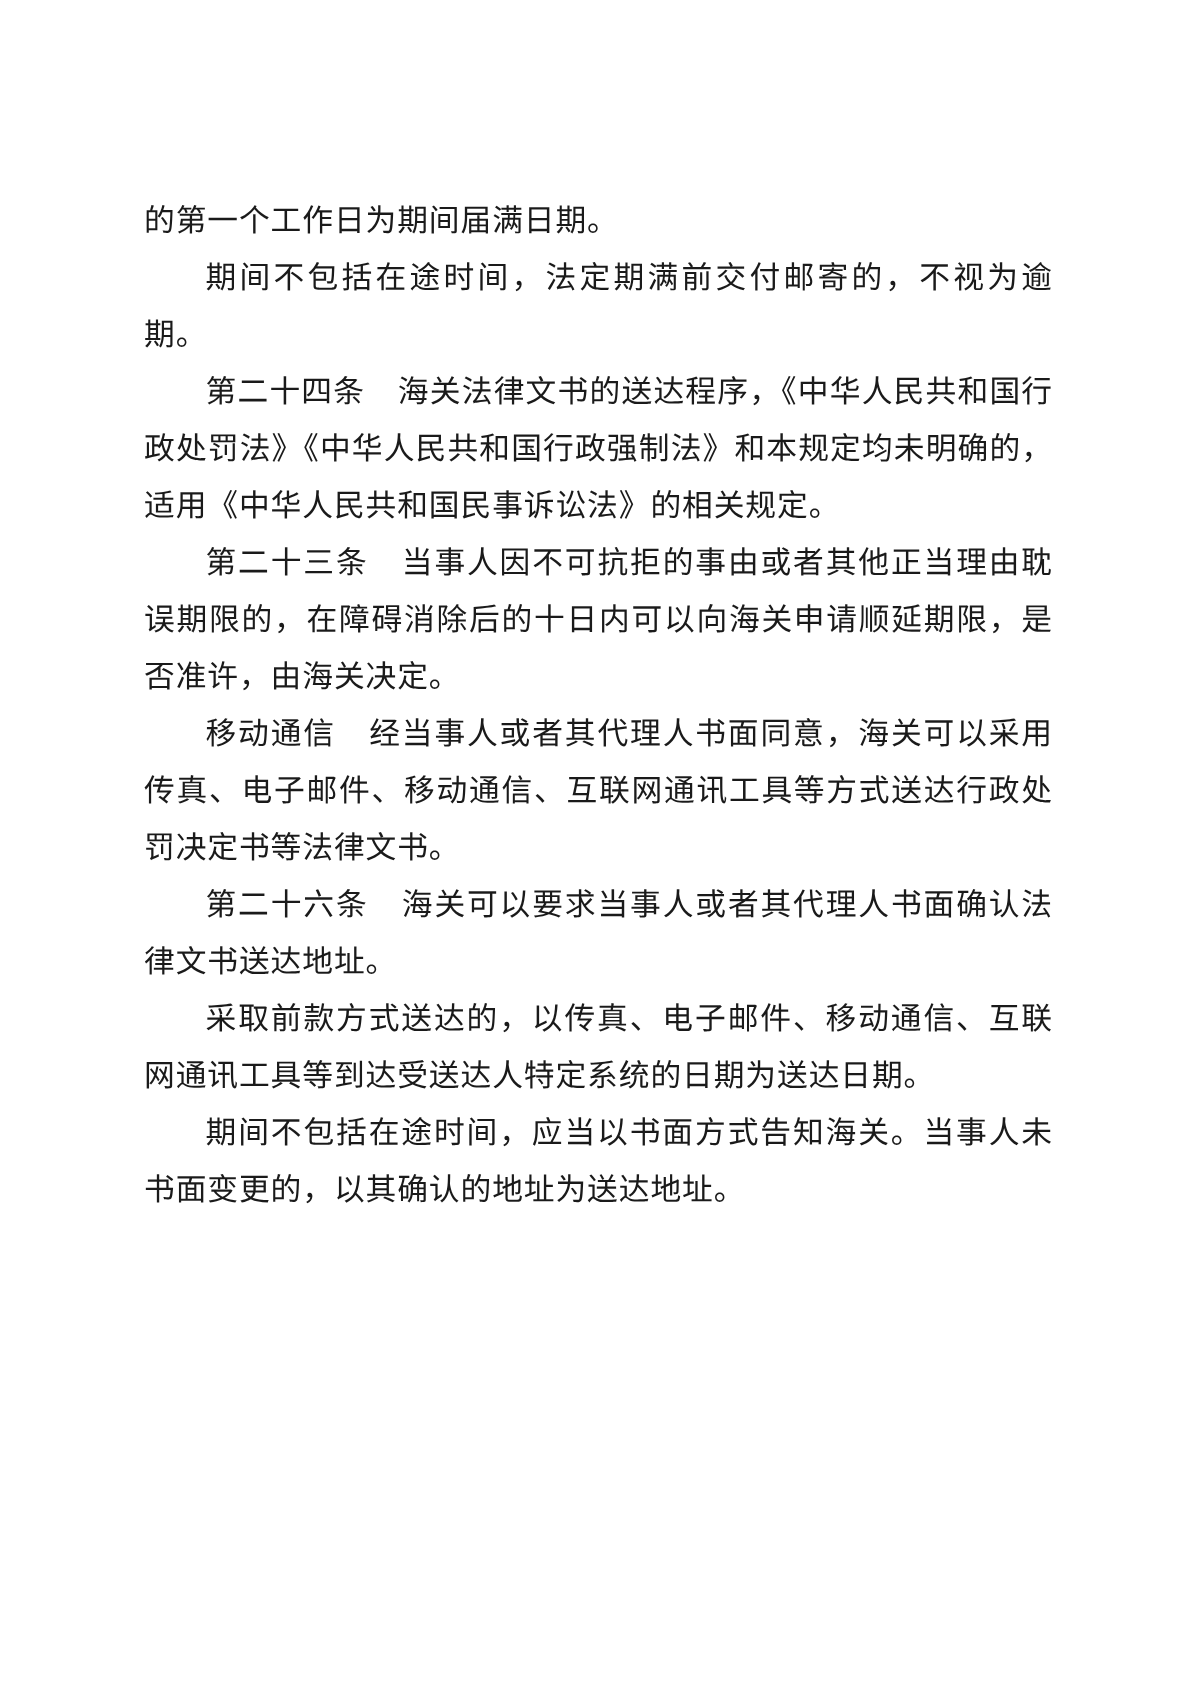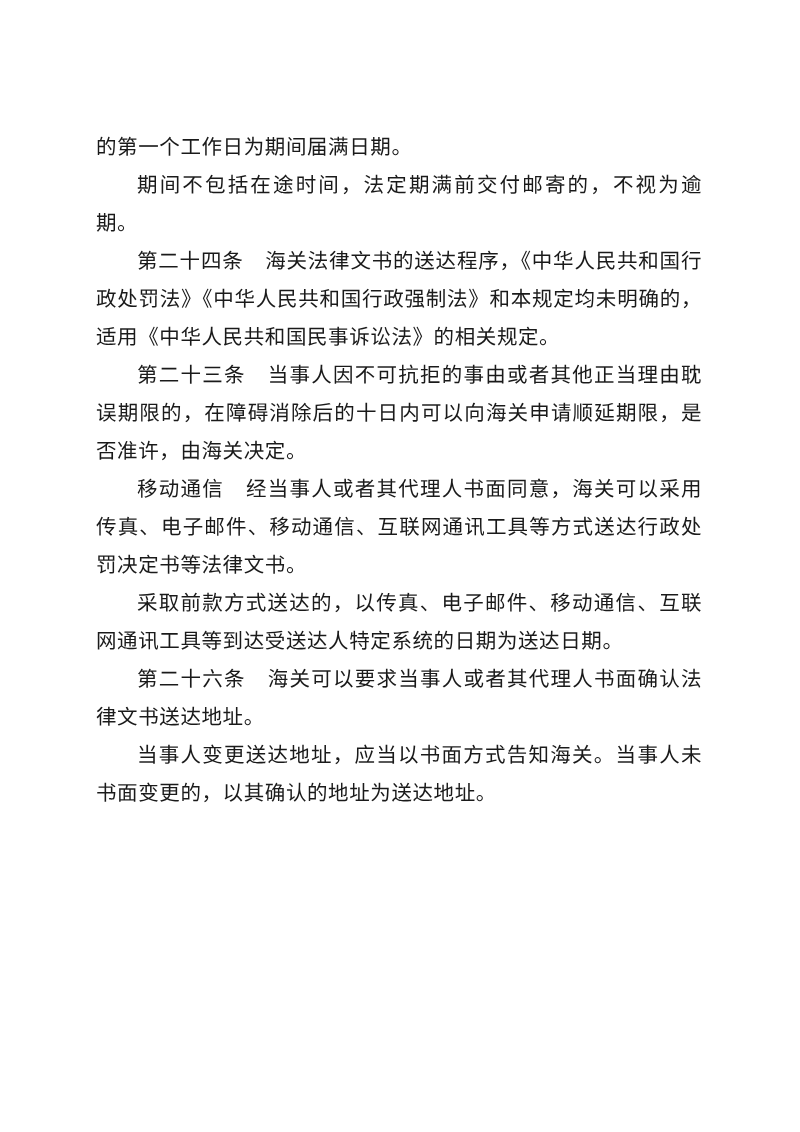--- a/index.html
+++ b/index.html
@@ -60,20 +60,20 @@
 <body>
 
 <div class="page">
 
   <div class="text-block">
       <p class="para no-indent"><span>的第一个工作日为期间届满日期。</span></p>
       <p class="para"><span>期间不包括在途时间，法定期满前交付邮寄的，不视为逾期。</span></p>
       <p class="para"><span class="art-label">第二十四条</span><span class="art-gap"></span><span>海关法律文书的送达程序，《中华人民共和国行政处罚法》《中华人民共和国行政强制法》和本规定均未明确的，适用《中华人民共和国民事诉讼法》的相关规定。</span></p>
       <p class="para"><span class="art-label">第二十三条</span><span class="art-gap"></span><span>当事人因不可抗拒的事由或者其他正当理由耽误期限的，在障碍消除后的十日内可以向海关申请顺延期限，是否准许，由海关决定。</span></p>
       <p class="para"><span class="art-label">移动通信</span><span class="art-gap"></span><span>经当事人或者其代理人书面同意，海关可以采用传真、电子邮件、移动通信、互联网通讯工具等方式送达行政处罚决定书等法律文书。</span></p>
+      <p class="para"><span class="art-label">第二十六条</span><span class="art-gap"></span><span>海关可以要求当事人或者其代理人书面确认法律文书送达地址。</span></p>
       <p class="para"><span>采取前款方式送达的，以传真、电子邮件、移动通信、互联网通讯工具等到达受送达人特定系统的日期为送达日期。</span></p>
-      <p class="para"><span class="art-label">第二十六条</span><span class="art-gap"></span><span>海关可以要求当事人或者其代理人书面确认法律文书送达地址。</span></p>
-      <p class="para"><span>当事人变更送达地址，应当以书面方式告知海关。当事人未书面变更的，以其确认的地址为送达地址。</span></p>
+      <p class="para"><span>期间不包括在途时间，应当以书面方式告知海关。当事人未书面变更的，以其确认的地址为送达地址。</span></p>
     </div>
 
   <div class="footer">— 8 —</div>
 
 </div>
 
 </body></html>

